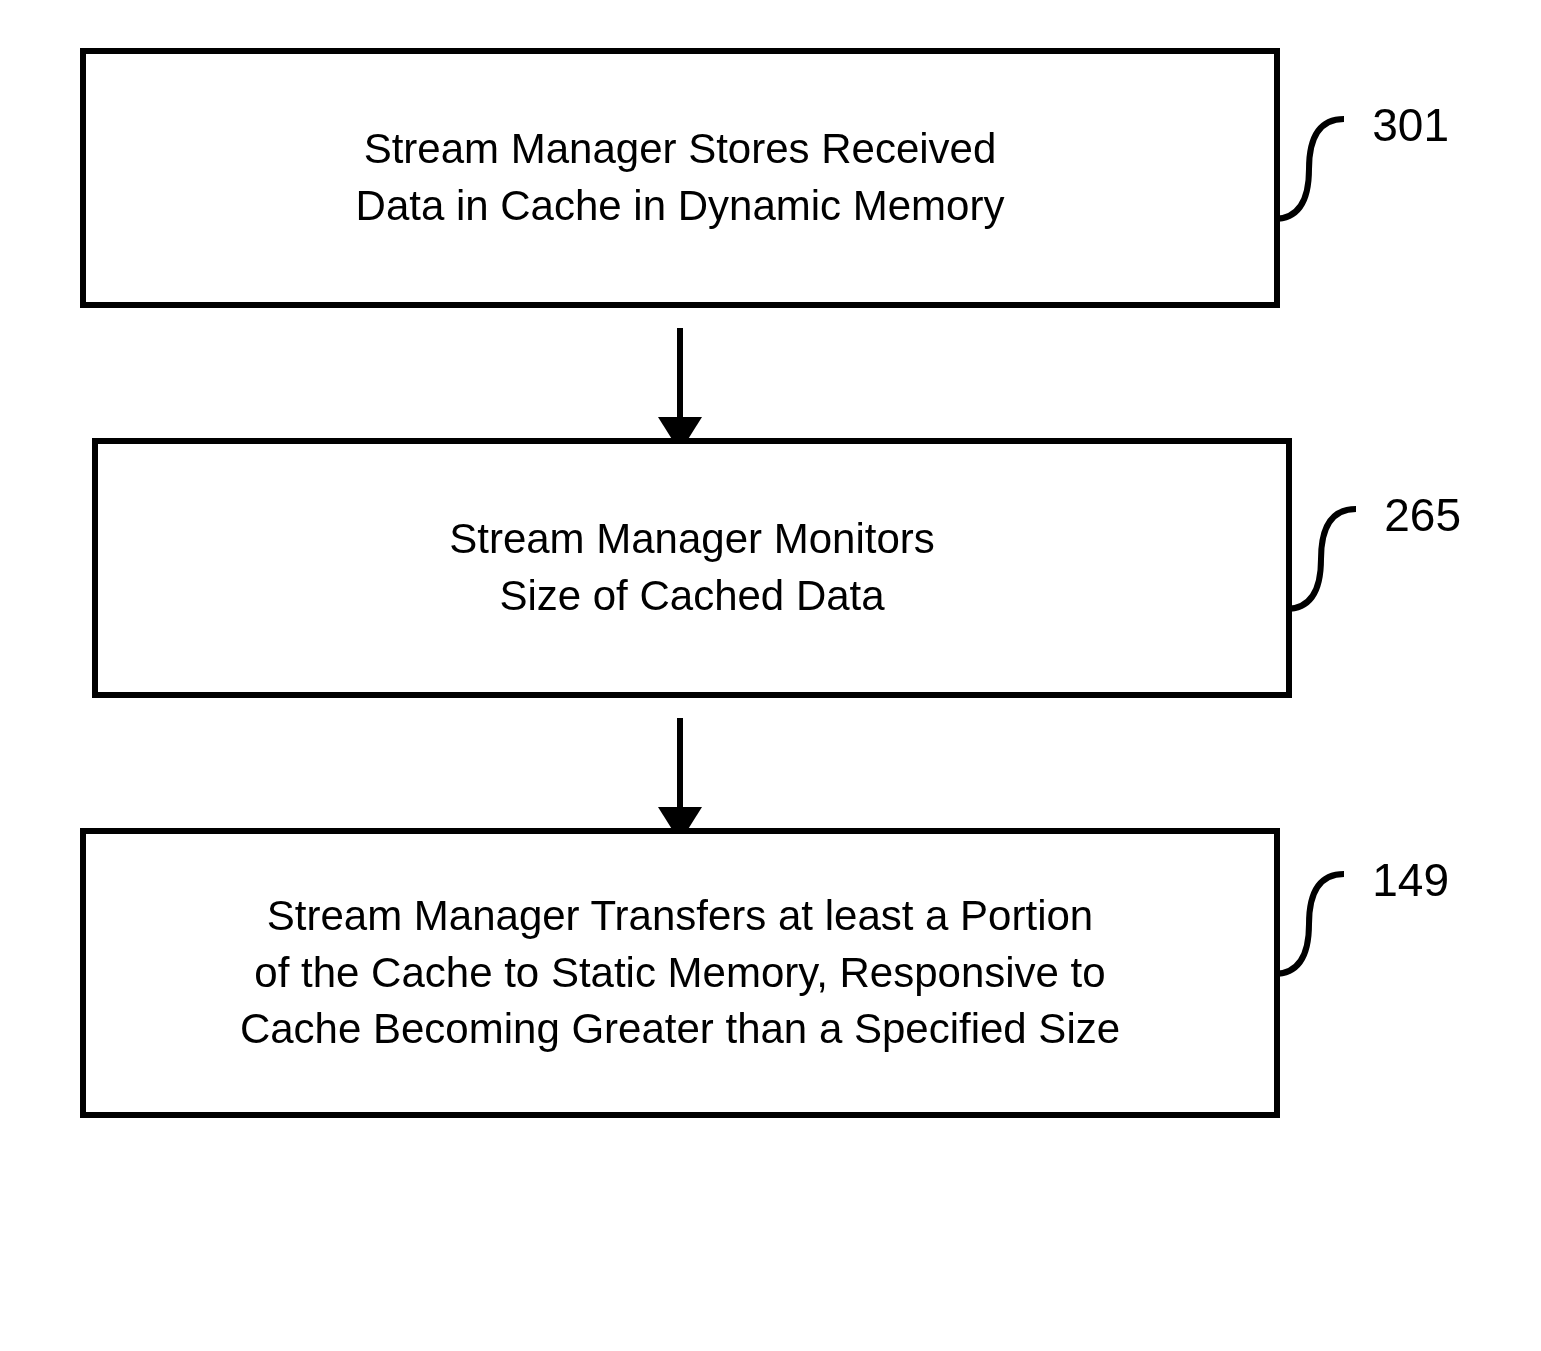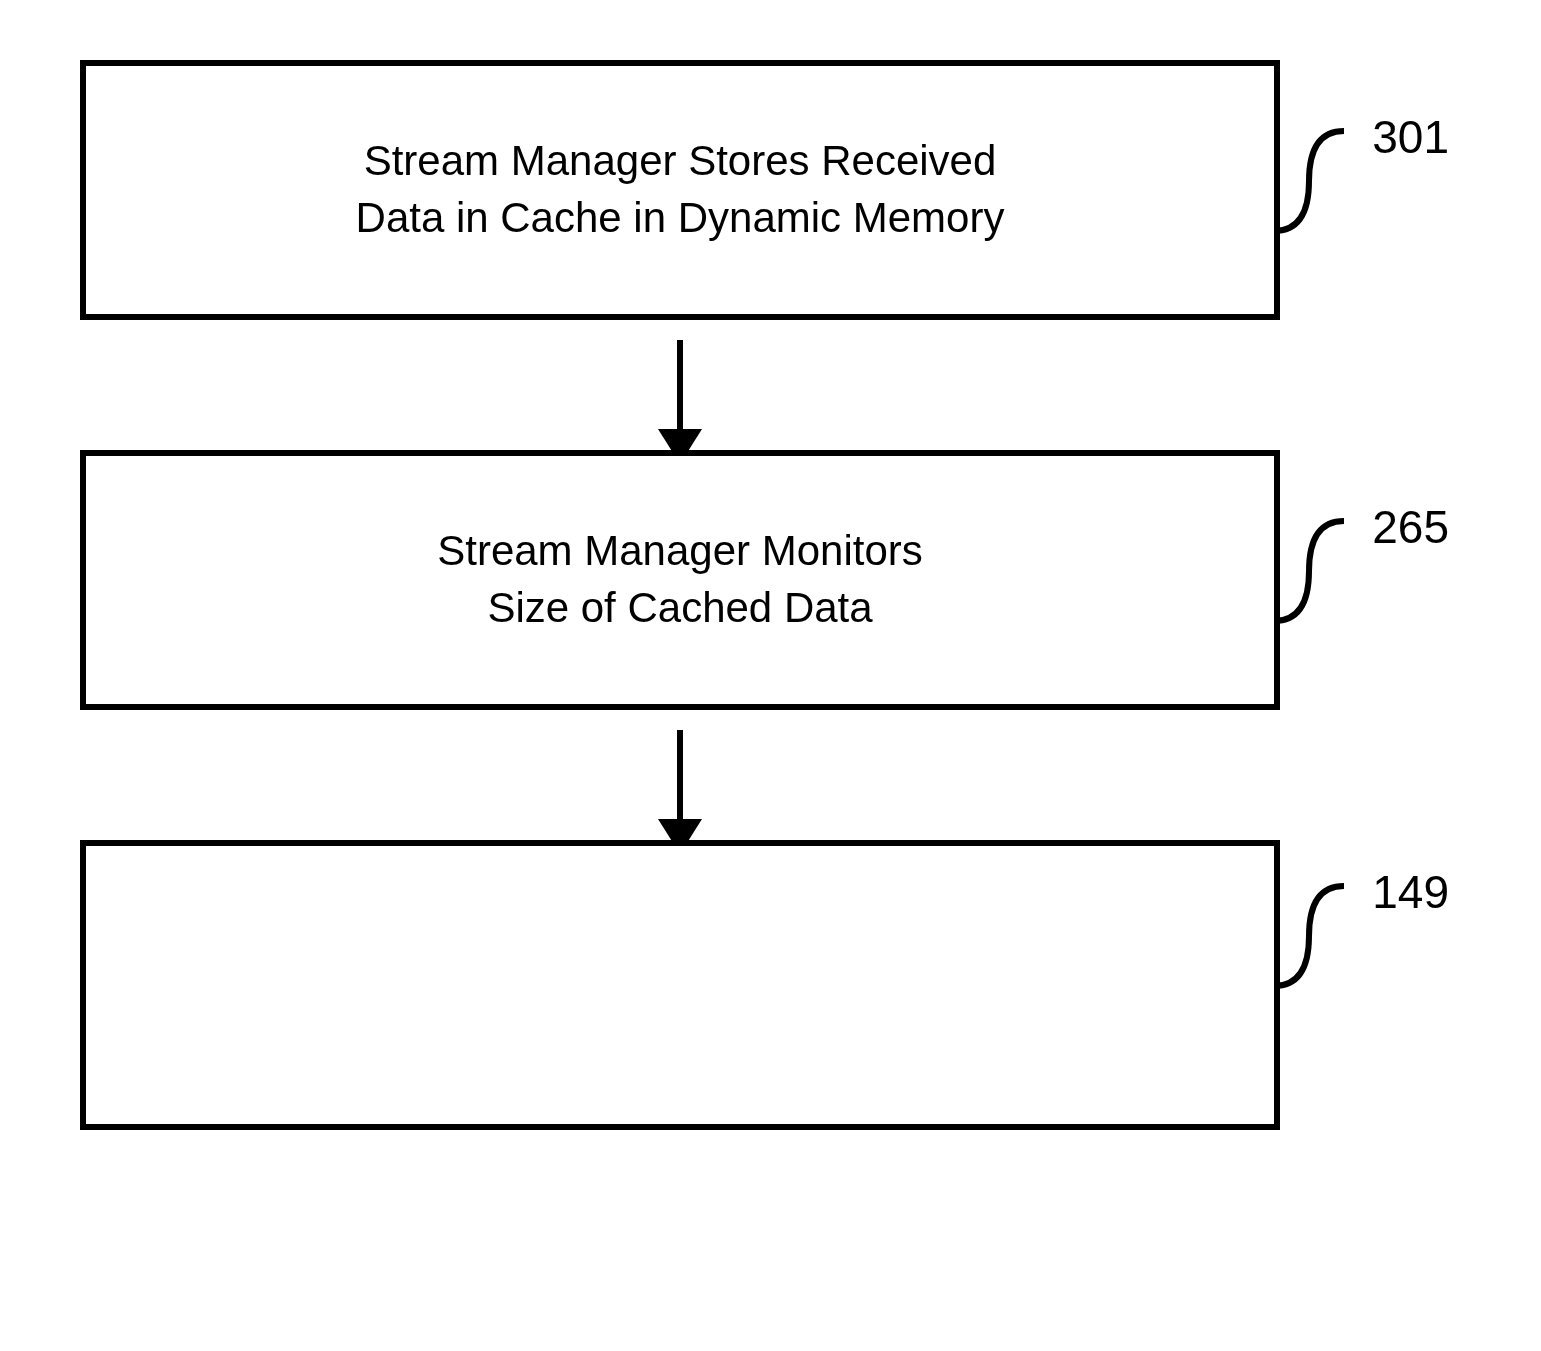--- a/index.html
+++ b/index.html
@@ -10,41 +10,42 @@
     body {
       font-family: Arial, Helvetica, sans-serif;
       background: #ffffff;
       width: 1541px;
       height: 1351px;
       position: relative;
     }
     .flowchart {
       position: absolute;
       left: 80px;
-      top: 60px;
+      top: 48px;
       width: 1380px;
     }
     .flow-box {
       border: 6px solid #000;
       background: #fff;
       width: 1200px;
       display: flex;
       align-items: center;
       justify-content: center;
       text-align: center;
       font-size: 42px;
       line-height: 1.35;
       padding: 30px 20px;
       position: relative;
     }
     .box1 {
       height: 260px;
     }
     .box2 {
       height: 260px;
+      margin-left: 12px;
     }
     .box3 {
       height: 290px;
     }
     .arrow-container {
       width: 1200px;
       height: 130px;
       display: flex;
       justify-content: center;
       align-items: center;
@@ -105,19 +106,22 @@
     <span class="label-text" style="right:-175px; top:40px;">265</span>
   </div>
 
   <div class="arrow-container">
     <div class="arrow-line">
       <div class="arrow-head"></div>
     </div>
   </div>
 
   <div class="flow-box box3">
+    <span style="white-space: pre-line;">Stream Manager Transfers at least a Portion
+of the Cache to Static Memory, Responsive to
+Cache Becoming Greater than a Specified Size</span>
     <svg class="connector-svg" style="right:-75px; top:35px;" width="75" height="110" viewBox="0 0 75 110">
       <path d="M 0 105 Q 35 105 35 55 Q 35 5 70 5" stroke="#000" stroke-width="6" fill="none"></path>
     </svg>
     <span class="label-text" style="right:-175px; top:15px;">149</span>
   </div>
 
 </div>
 
 </body></html>

